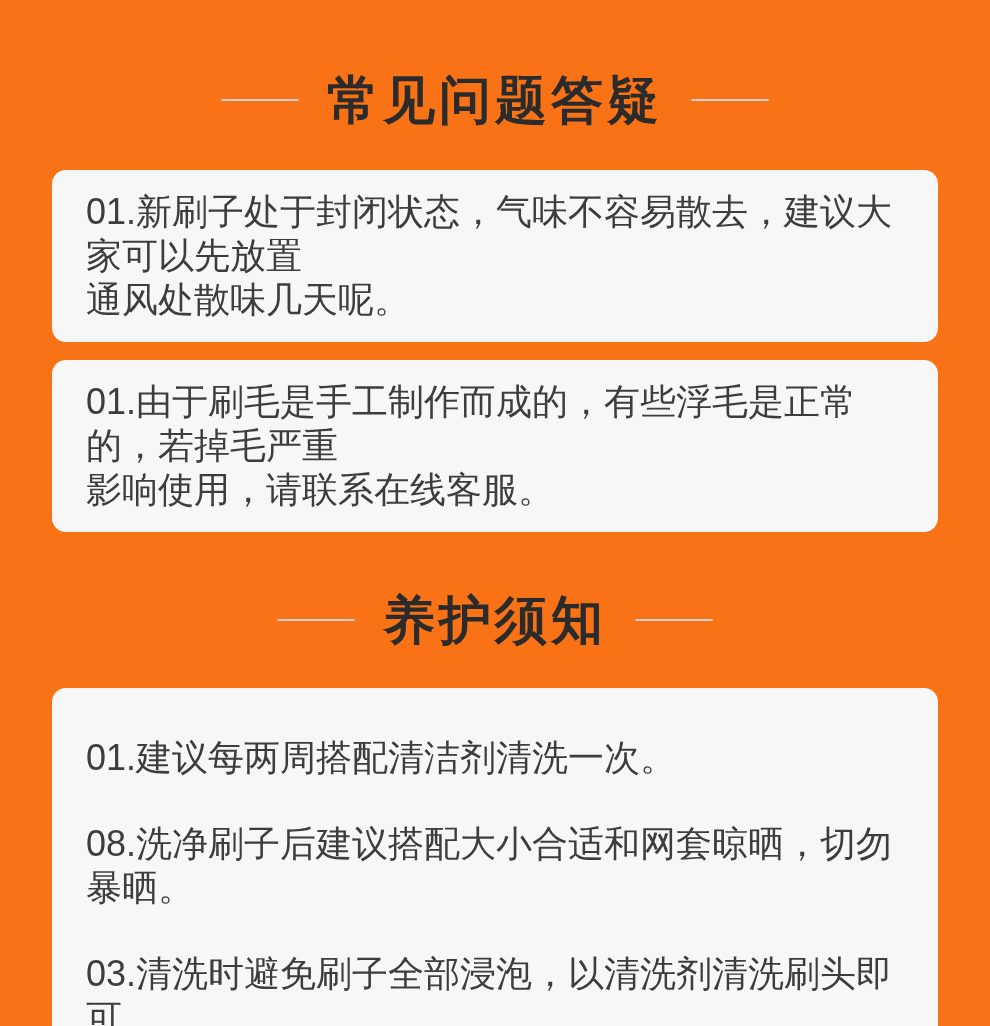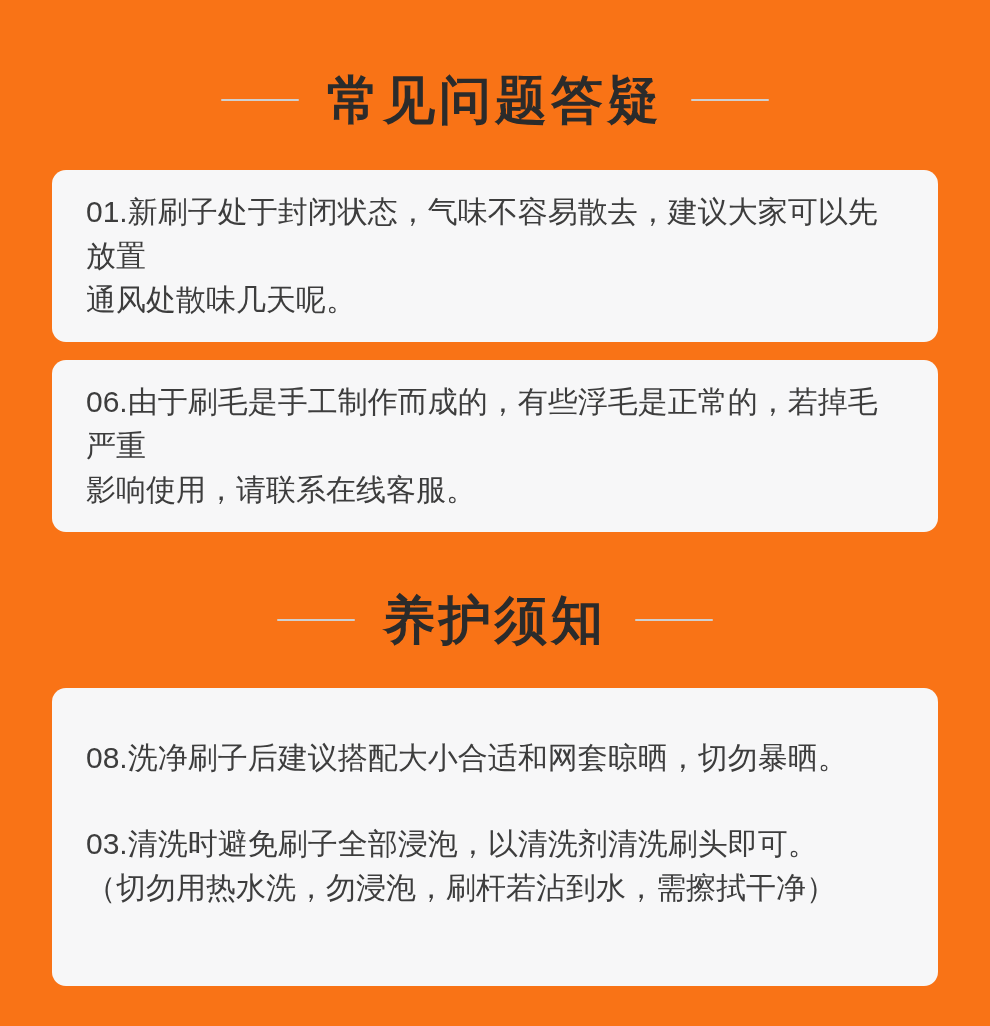--- a/index.html
+++ b/index.html
@@ -58,21 +58,21 @@
   }
   .faq-card.one { margin-top: 42px; }
   .faq-card.two { margin-top: 18px; }
   .care-card {
     margin-top: 40px;
     padding: 48px 34px 60px 34px;
   }
 
   .body-text {
     margin: 0;
-    font-size: 30px;
+    font-size: 36px;
     line-height: 44px;
     font-weight: 400;
     color: #3d3d3d;
     white-space: pre-line;
   }
   .care-item { margin-bottom: 42px; }
   .care-item.last { margin-bottom: 16px; }
 </style>
 </head>
 <body>
@@ -84,29 +84,30 @@
     <h2 class="title-text">常见问题答疑</h2>
     <span class="rule"></span>
   </div>
 
   <div class="card faq-card one">
     <p class="body-text">01.新刷子处于封闭状态，气味不容易散去，建议大家可以先放置
 通风处散味几天呢。</p>
   </div>
 
   <div class="card faq-card two">
-    <p class="body-text">06.由于刷毛是手工制作而成的，有些浮毛是正常的，若掉毛严重
+    <p class="body-text">01.由于刷毛是手工制作而成的，有些浮毛是正常的，若掉毛严重
 影响使用，请联系在线客服。</p>
   </div>
 
   <div class="title-row second">
     <span class="rule"></span>
     <h2 class="title-text">养护须知</h2>
     <span class="rule"></span>
   </div>
 
   <div class="card care-card">
+    <p class="body-text care-item">01.建议每两周搭配清洁剂清洗一次。</p>
     <p class="body-text care-item">08.洗净刷子后建议搭配大小合适和网套晾晒，切勿暴晒。</p>
     <p class="body-text care-item last">03.清洗时避免刷子全部浸泡，以清洗剂清洗刷头即可。
 （切勿用热水洗，勿浸泡，刷杆若沾到水，需擦拭干净）</p>
   </div>
 
 </div>
 
 </body></html>

